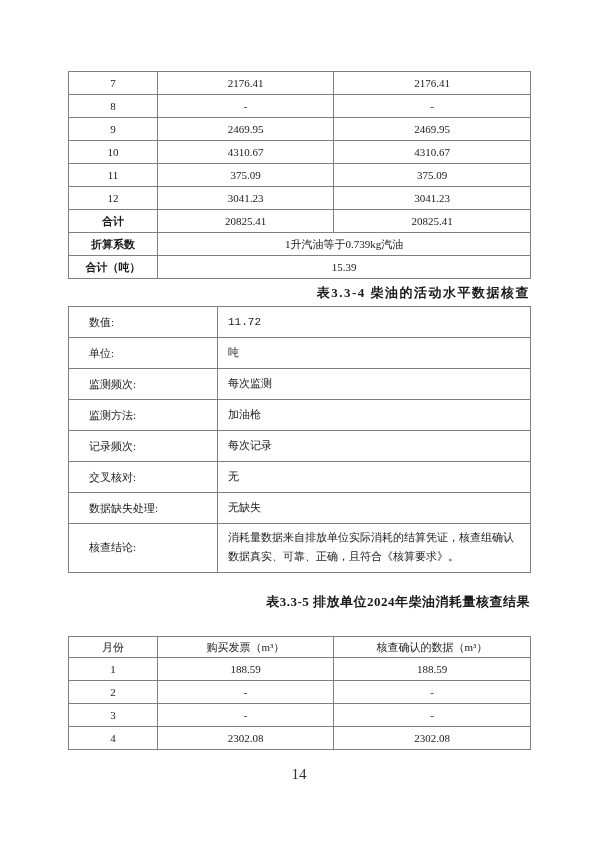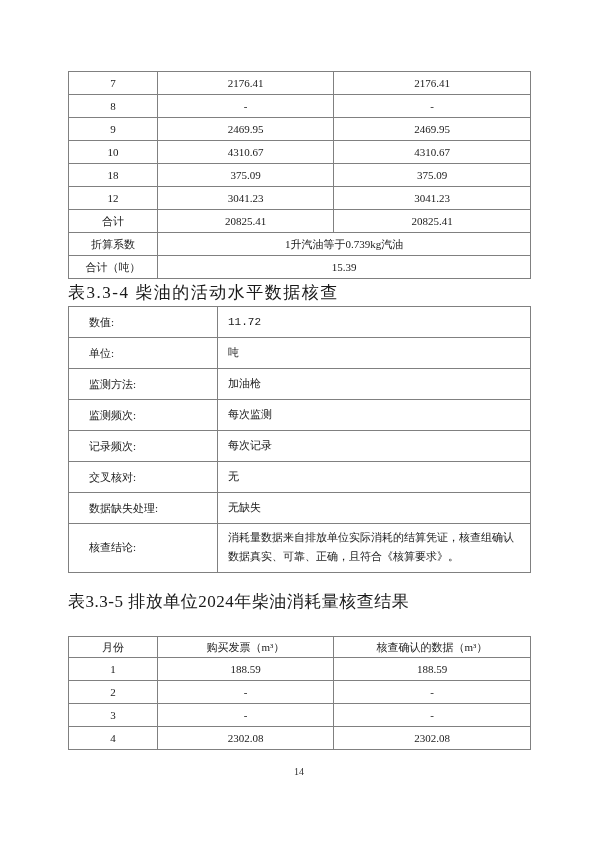--- a/index.html
+++ b/index.html
@@ -22,44 +22,44 @@
   }
   table.tbl td, table.tbl th {
     border: 1px solid var(--border, #808080);
     vertical-align: middle;
     font-weight: normal;
     line-height: 1.3;
   }
   
   .top-table { margin-top: 71px; }
   .top-table td { height: 23px; text-align: center; }
-  .top-table td.row-label { font-weight: normal; }
+  .top-table td.row-label { font-weight: bold; }
   
   .tbl-title {
-    text-align: left;
-    font-weight: normal;
-    font-size: 17px;
+    text-align: right;
+    font-weight: bold;
+    font-size: 13px;
   }
   .title-334 { margin-top: 4px; line-height: 19px; letter-spacing: 1.5px; }
   .title-335 { margin-top: 19px; line-height: 20px; letter-spacing: 0.5px; }
   
   .mid-table { margin-top: 4px; }
   .mid-table td { height: 31px; text-align: left; }
   .mid-table td.lbl { padding-left: 20px; }
   .mid-table td.val { padding-left: 10px; padding-right: 8px; font-family: Liberation Mono, monospace; }
   .mid-table tr.tall td { height: 49px; line-height: 1.75; padding-top: 2px; padding-bottom: 2px; }
   
   .bottom-table { margin-top: 24px; }
   .bottom-table th { height: 21px; text-align: center; font-weight: bold; }
   .bottom-table td { height: 23px; text-align: center; }
   
   .page-number {
     margin-top: 16px;
     text-align: center;
-    font-size: 10px;
+    font-size: 15px;
     color: #333333;
   }
 </style>
 </head>
 <body>
 
 <div class="content">
 
   <table class="tbl top-table">
     <colgroup>
@@ -82,21 +82,21 @@
         <td>9</td>
         <td>2469.95</td>
         <td>2469.95</td>
       </tr>
       <tr>
         <td>10</td>
         <td>4310.67</td>
         <td>4310.67</td>
       </tr>
       <tr>
-        <td>18</td>
+        <td>11</td>
         <td>375.09</td>
         <td>375.09</td>
       </tr>
       <tr>
         <td>12</td>
         <td>3041.23</td>
         <td>3041.23</td>
       </tr>
       <tr>
         <td class="row-label">合计</td>
@@ -124,26 +124,26 @@
     <tbody>
       <tr>
         <td class="lbl">数值:</td>
         <td class="val">11.72</td>
       </tr>
       <tr>
         <td class="lbl">单位:</td>
         <td class="val">吨</td>
       </tr>
       <tr>
+        <td class="lbl">监测频次:</td>
+        <td class="val">每次监测</td>
+      </tr>
+      <tr>
         <td class="lbl">监测方法:</td>
         <td class="val">加油枪</td>
-      </tr>
-      <tr>
-        <td class="lbl">监测频次:</td>
-        <td class="val">每次监测</td>
       </tr>
       <tr>
         <td class="lbl">记录频次:</td>
         <td class="val">每次记录</td>
       </tr>
       <tr>
         <td class="lbl">交叉核对:</td>
         <td class="val">无</td>
       </tr>
       <tr>

